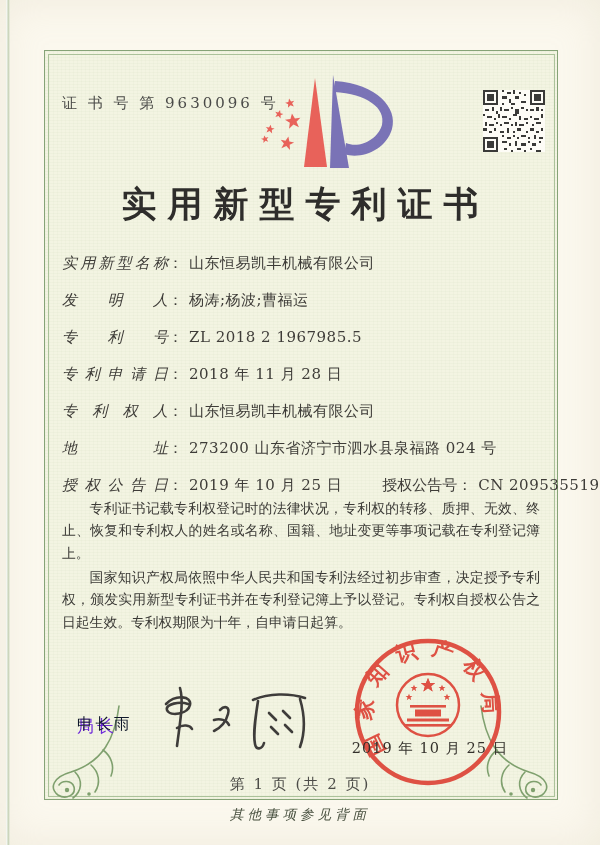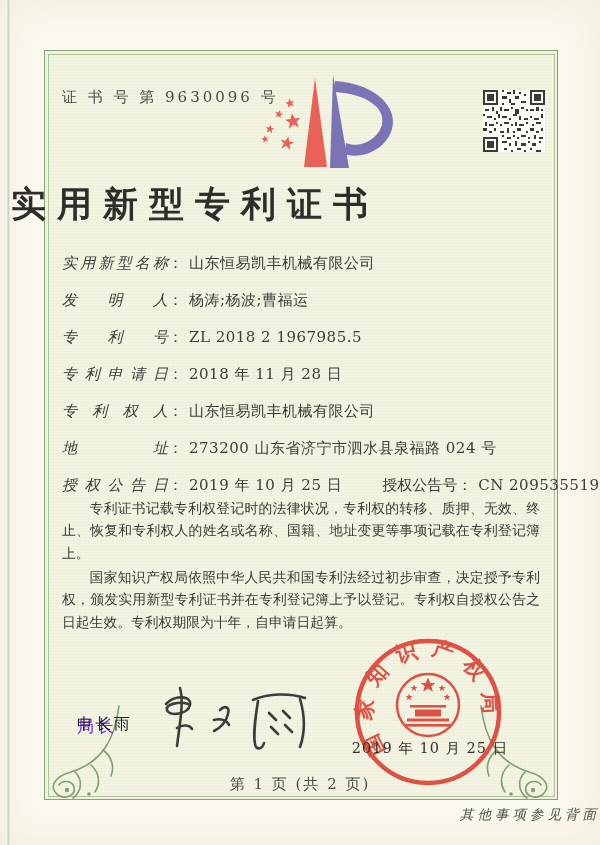--- a/index.html
+++ b/index.html
@@ -7,38 +7,38 @@
   .sheet{position:relative;width:600px;height:845px;background:#fbf8ee;overflow:hidden;
          box-shadow:inset 0 0 40px rgba(210,200,170,.25);}
   .scan-edge{position:absolute;left:6px;top:0;bottom:0;width:4px;
              background:linear-gradient(90deg,#ffffff,#c9d4ba 60%,#f2f2e4);}
   .frame{position:absolute;left:44px;top:50px;width:512px;height:748px;
          border:1.5px solid #86a377;background:#f3f4e2;
          background-image:repeating-linear-gradient(0deg,rgba(160,185,140,.06) 0 1px,transparent 1px 3px),
                           repeating-linear-gradient(90deg,rgba(160,185,140,.05) 0 1px,transparent 1px 4px);}
   .frame::after{content:"";position:absolute;inset:2.5px;border:1px solid #abc29a;pointer-events:none;}
   .abs{position:absolute;}
-  .cert-no{left:62px;top:88px;font-size:15px;color:#4a4a48;letter-spacing:3px;}
-  .title{left:0;right:0;top:181px;font-size:35px;font-weight:600;
+  .cert-no{left:62px;top:94px;font-size:15px;color:#4a4a48;letter-spacing:3px;}
+  .title{left:0;right:0;top:181px;text-align:center;font-size:35px;font-weight:600;
          color:#2e2d2b;letter-spacing:11px;text-indent:11px;}
   .fields{left:62px;top:252px;right:58px;font-size:15px;color:#3e3c38;}
   .row{margin-bottom:15px;line-height:22px;white-space:nowrap;}
   .lbl{display:inline-block;width:106px;text-align:justify;text-align-last:justify;vertical-align:top;font-style:italic;}
   .colon{margin-right:6px;}
   .val{letter-spacing:.5px;}
   .grant-right{margin-left:40px;}
   .paras{left:62px;top:497px;width:478px;font-size:13.8px;line-height:1.62;color:#3b3a36;text-align:justify;}
   .paras p{margin:0 0 2px 0;text-indent:2em;}
   .role{left:77px;top:687px;font-size:17px;color:#6d28d9;letter-spacing:3px;margin-top:28px;}
   .dname{left:77px;top:714px;font-size:15.5px;color:#0f172a;letter-spacing:3px;}
   .sig{left:150px;top:680px;}
   .seal{left:353px;top:637px;}
   .seal-date{left:350px;top:739px;width:160px;text-align:center;font-size:14.5px;color:#33302b;letter-spacing:1px;}
   .page-no{left:0;right:0;top:775px;text-align:center;font-size:15px;color:#4c4c48;letter-spacing:2px;}
-  .back-note{left:0;right:0;top:806px;text-align:right;font-size:13.5px;font-style:italic;
+  .back-note{left:0;right:0;top:806px;text-align:center;font-size:13.5px;font-style:italic;
              color:#474f3e;letter-spacing:4px;}
   .flour-l{left:45px;top:704px;}
   .flour-r{right:45px;top:704px;transform:scaleX(-1);}
   .logo{left:249px;top:71px;}
   .qr{left:483px;top:90px;}
 </style>
 </head>
 <body>
 
 <div class="sheet">

